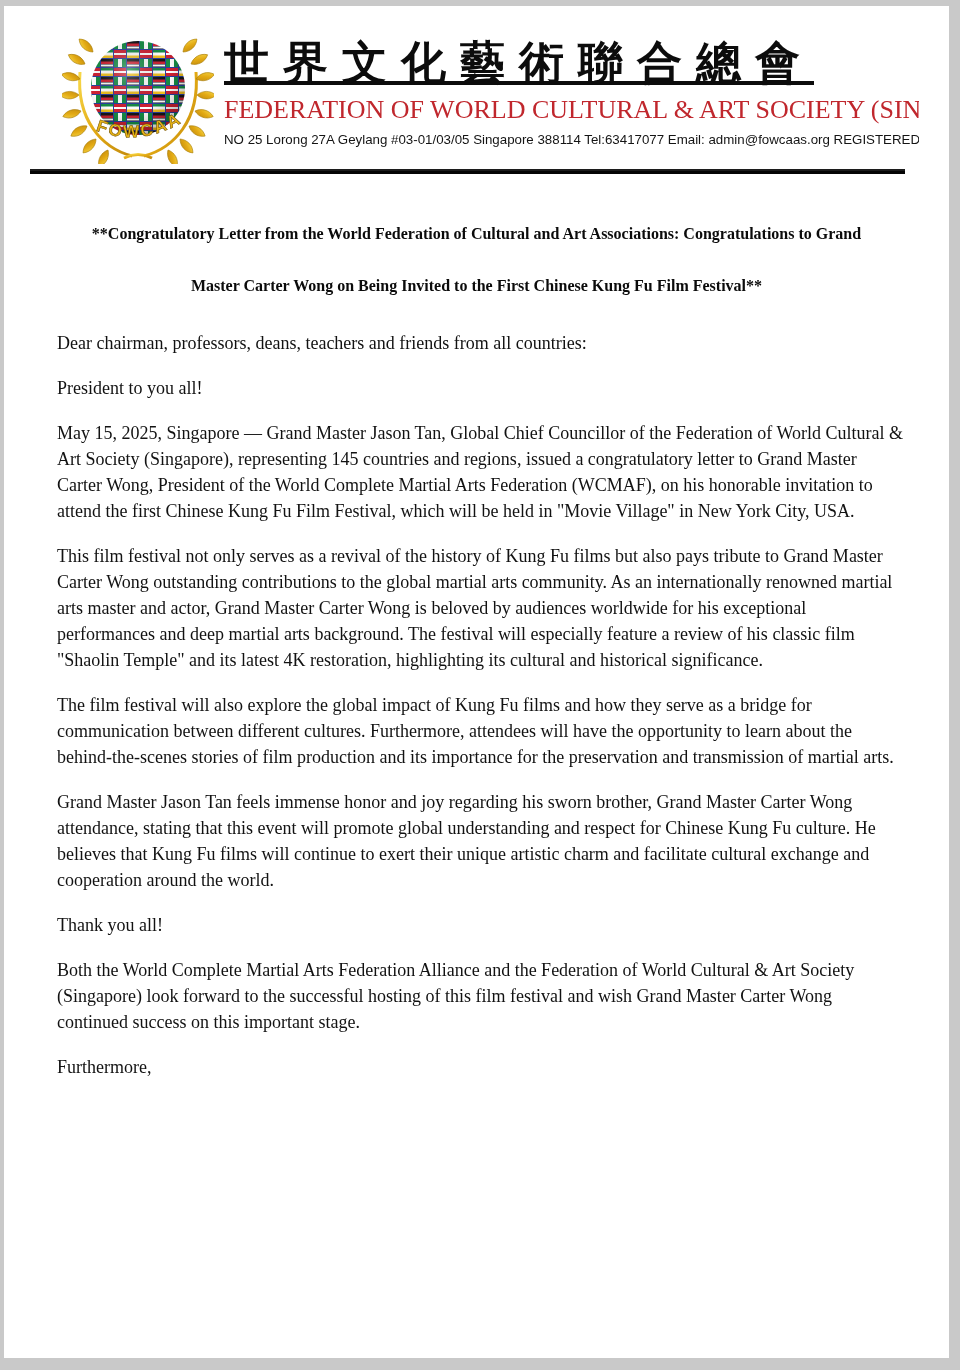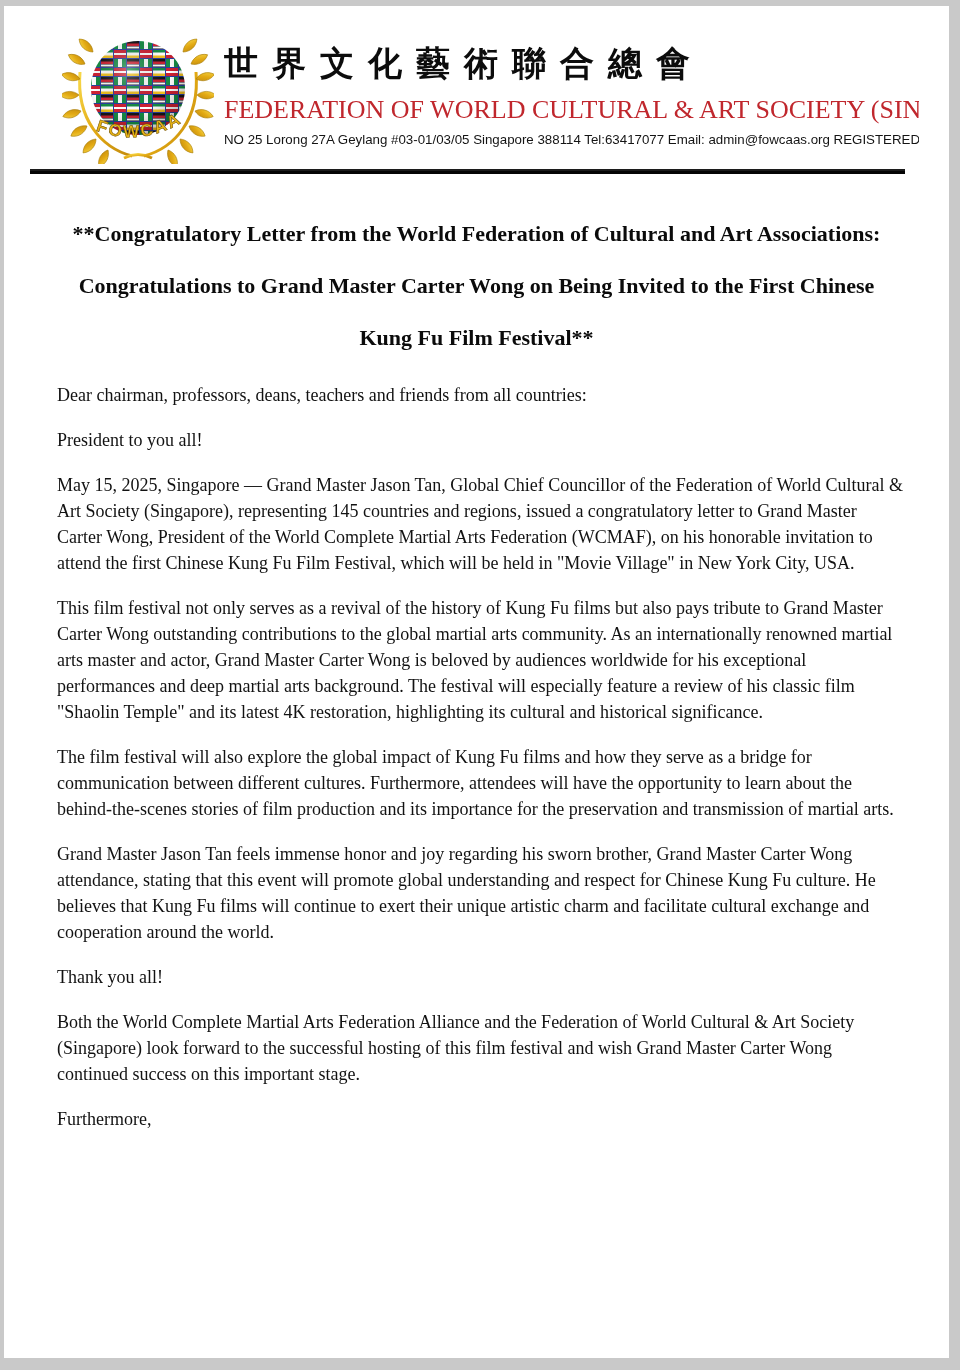--- a/index.html
+++ b/index.html
@@ -20,25 +20,26 @@
   
   .letterhead {
     display: flex;
     align-items: flex-start;
     padding: 26px 30px 0 58px;
   }
   .logo { width: 152px; height: 132px; flex: 0 0 auto; }
   .head-right { flex: 1; margin-left: 10px; padding-top: 2px; min-width: 0; overflow: hidden; }
   .cn-name {
     font-family: "DejaVu Serif", serif;
-    font-size: 34px; line-height: 58px;
+    font-size: 45px; line-height: 58px;
     letter-spacing: 14px;
     font-weight: bold;
     color: #0c0c0c;
     white-space: nowrap;
+    text-decoration: underline;
   }
   .org-name {
     font-family: "Liberation Serif", serif;
     font-size: 26px; line-height: 31px;
     color: #c0272d;
     white-space: nowrap;
     margin-top: 2px;
   }
   .org-address {
     font-family: "Liberation Sans", sans-serif;
@@ -52,21 +53,21 @@
     height: 2px;
     border-top: 2px solid #1c1c1c;
     border-bottom: 3px solid #040404;
   }
   
   .letter-title {
     margin: 34px 62px 0;
     text-align: center;
     font-family: "Liberation Serif", serif;
     font-weight: bold;
-    font-size: 22px;
+    font-size: 16px;
     line-height: 52px;
     color: #0b0b0b;
   }
   .letter-body {
     margin: 18px 44px 0 53px;
     font-family: "Liberation Serif", serif;
     font-size: 18px;
     line-height: 26px;
     color: #121212;
   }

